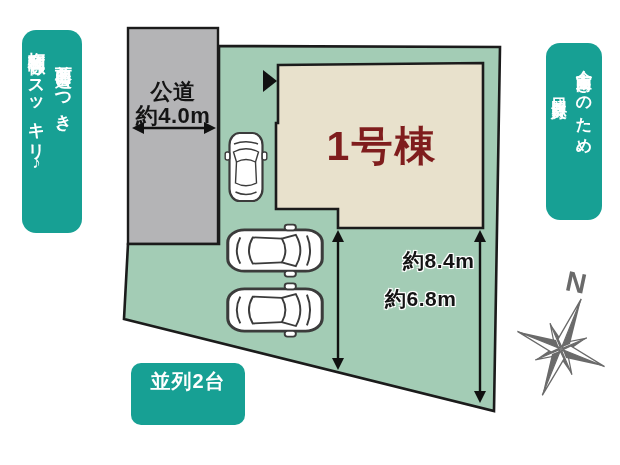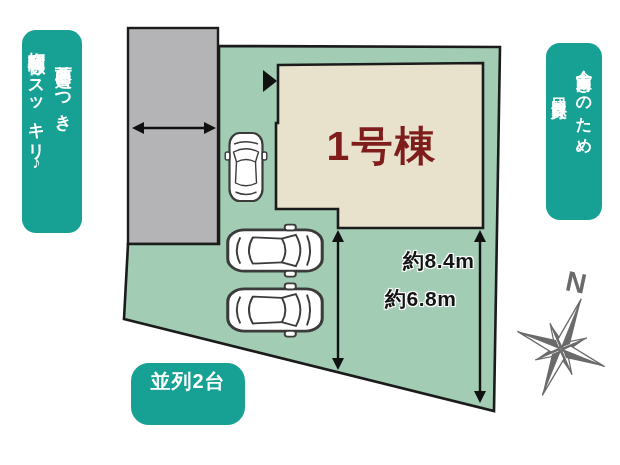--- a/index.html
+++ b/index.html
@@ -36,21 +36,21 @@
     writing-mode:vertical-rl;text-orientation:upright;
     padding:8px 5px;letter-spacing:2px;
   }
   .bubble-vert span{display:block;}
   .bubble-left{left:22px;top:30px;width:60px;height:203px;font-size:17px;line-height:27px;}
   .bubble-left .col1{padding-top:14px;}
   .bubble-right{left:546px;top:43px;width:56px;height:177px;font-size:16px;line-height:25px;}
   .bubble-right .col1{padding-top:6px;}
   .bubble-right .col2{padding-top:34px;}
   .bubble-bottom{
-    left:131px;top:363px;width:114px;height:62px;border-radius:18px;
+    left:131px;top:363px;width:114px;height:62px;border-radius:10px;
     font-size:20px;line-height:26px;text-align:center;padding-top:5px;letter-spacing:1px;
   }
 </style>
 </head>
 <body>
 
 <div class="canvas">
 
   <svg class="layers" viewBox="0 0 620 465">
     <defs>
@@ -124,20 +124,24 @@
         <path d="M0,-50 L6.5,-8 L0,-2 Z" fill="#6a6a6a"></path>
         <path d="M0,-50 L-6.5,-8 L0,-2 Z" fill="#ffffff" stroke="#6a6a6a" stroke-width="1.3"></path>
       </g>
       <g transform="rotate(270)">
         <path d="M0,-47 L6.5,-8 L0,-2 Z" fill="#6a6a6a"></path>
         <path d="M0,-47 L-6.5,-8 L0,-2 Z" fill="#ffffff" stroke="#6a6a6a" stroke-width="1.3"></path>
       </g>
     </g>
   </svg>
 
+  <div class="abs road-label">
+    <span>公道</span><br>
+    <span>約4.0m</span>
+  </div>
 
   <div class="abs building-label">1号棟</div>
 
   <div class="abs dim-label dim-84">約8.4m</div>
   <div class="abs dim-label dim-68">約6.8m</div>
 
   <div class="abs north-label">N</div>
 
   <div class="abs bubble bubble-vert bubble-left">
     <span class="col1">前面公道につき、</span>

